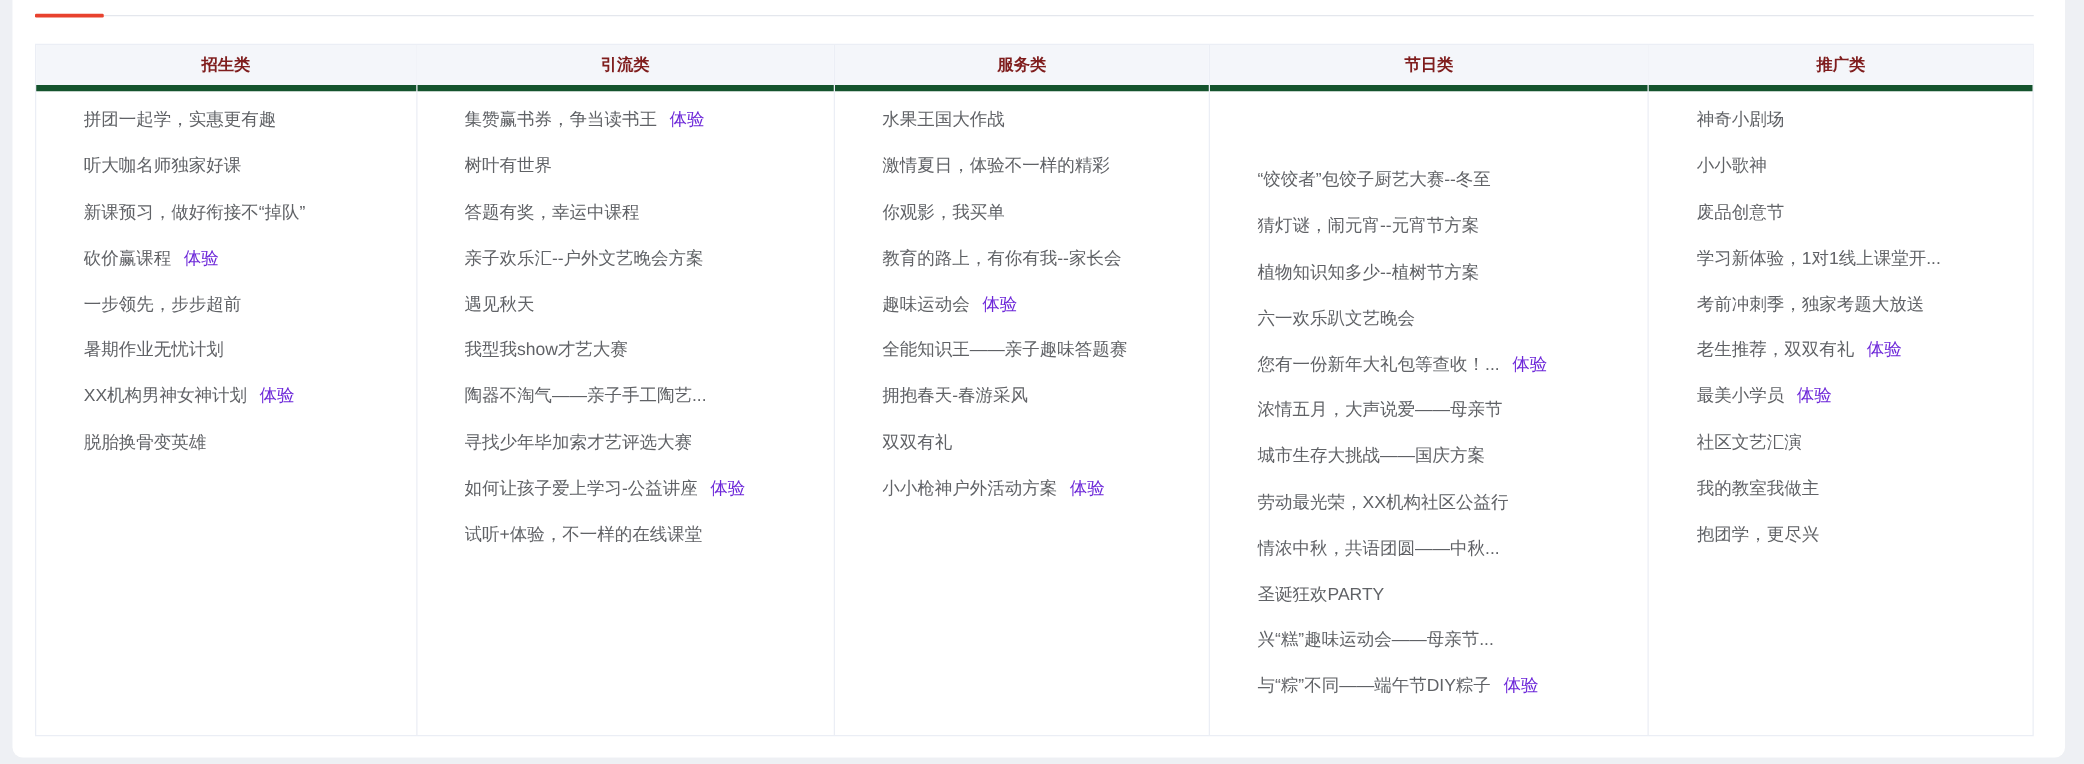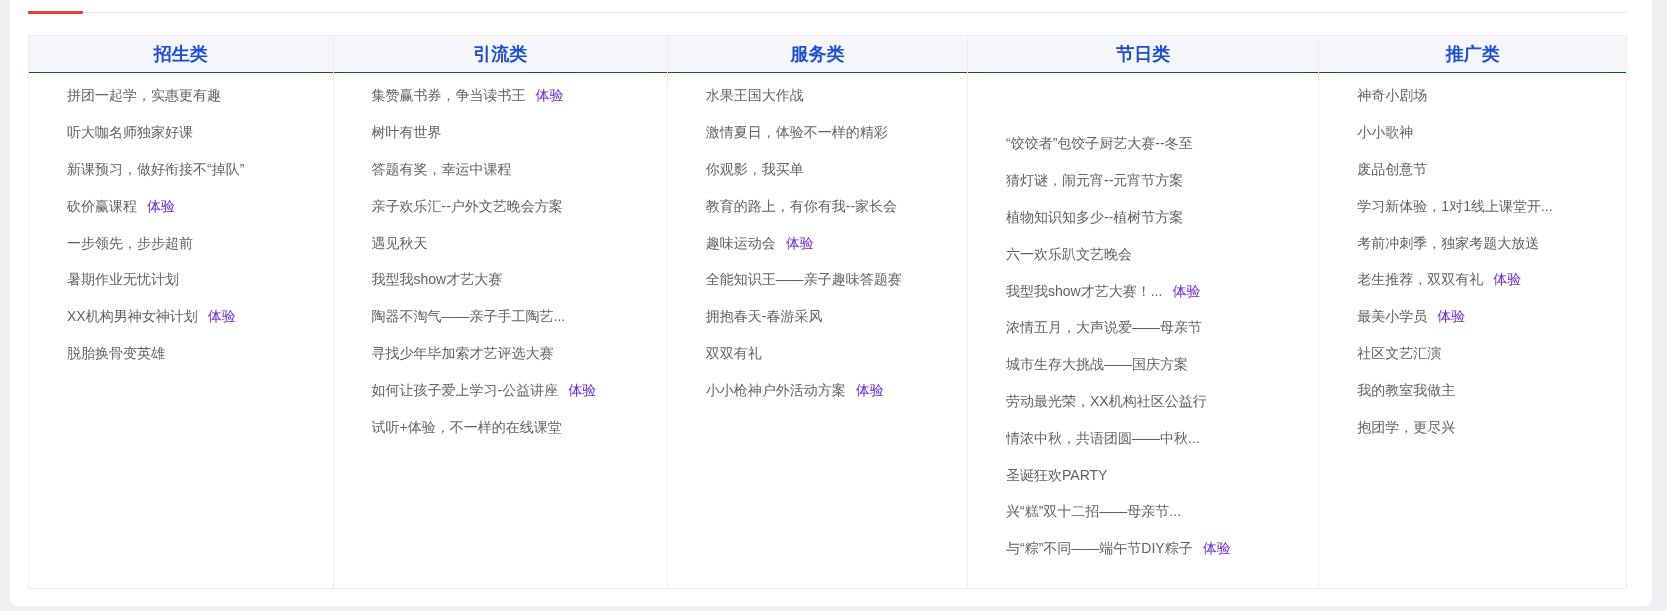--- a/index.html
+++ b/index.html
@@ -44,27 +44,27 @@
   }
   .tpl-col:last-child { border-right: none; }
   .tpl-col:nth-child(1) { width: 19.07%; }
   .tpl-col:nth-child(2) { width: 20.93%; }
   .tpl-col:nth-child(3) { width: 18.80%; }
   .tpl-col:nth-child(4) { width: 22.00%; gap: 48px; }
   .tpl-col:nth-child(5) { width: 19.20%; }
   .tpl-col-header {
     height: 37px;
     background: #f4f6fa;
-    border-bottom: 1px solid #14532d;
+    border-bottom: 5px solid #14532d;
     display: flex;
     align-items: center;
     justify-content: center;
-    font-size: 18px;
+    font-size: 13px;
     font-weight: bold;
-    color: #1d4ed8;
+    color: #7f1d1d;
   }
   .tpl-col-body {
     padding: 5px 8px 20px 10px;
   }
   .tpl-item {
     height: 36.8px;
     display: flex;
     align-items: center;
     font-size: 14px;
     color: #606266;
@@ -200,40 +200,40 @@
           <div class="tpl-item">
             <span>猜灯谜，闹元宵--元宵节方案</span>
           </div>
           <div class="tpl-item">
             <span>植物知识知多少--植树节方案</span>
           </div>
           <div class="tpl-item">
             <span>六一欢乐趴文艺晚会</span>
           </div>
           <div class="tpl-item">
-            <span>我型我show才艺大赛！...</span>
+            <span>您有一份新年大礼包等查收！...</span>
             <span class="tpl-item-badge">体验</span>
           </div>
           <div class="tpl-item">
             <span>浓情五月，大声说爱——母亲节</span>
           </div>
           <div class="tpl-item">
             <span>城市生存大挑战——国庆方案</span>
           </div>
           <div class="tpl-item">
             <span>劳动最光荣，XX机构社区公益行</span>
           </div>
           <div class="tpl-item">
             <span>情浓中秋，共语团圆——中秋...</span>
           </div>
           <div class="tpl-item">
             <span>圣诞狂欢PARTY</span>
           </div>
           <div class="tpl-item">
-            <span>兴“糕”双十二招——母亲节...</span>
+            <span>兴“糕”趣味运动会——母亲节...</span>
           </div>
           <div class="tpl-item">
             <span>与“粽”不同——端午节DIY粽子</span>
             <span class="tpl-item-badge">体验</span>
           </div>
         </div>
       </div>
       <div class="tpl-col">
         <div class="tpl-col-header">推广类</div>
         <div class="tpl-col-body">

